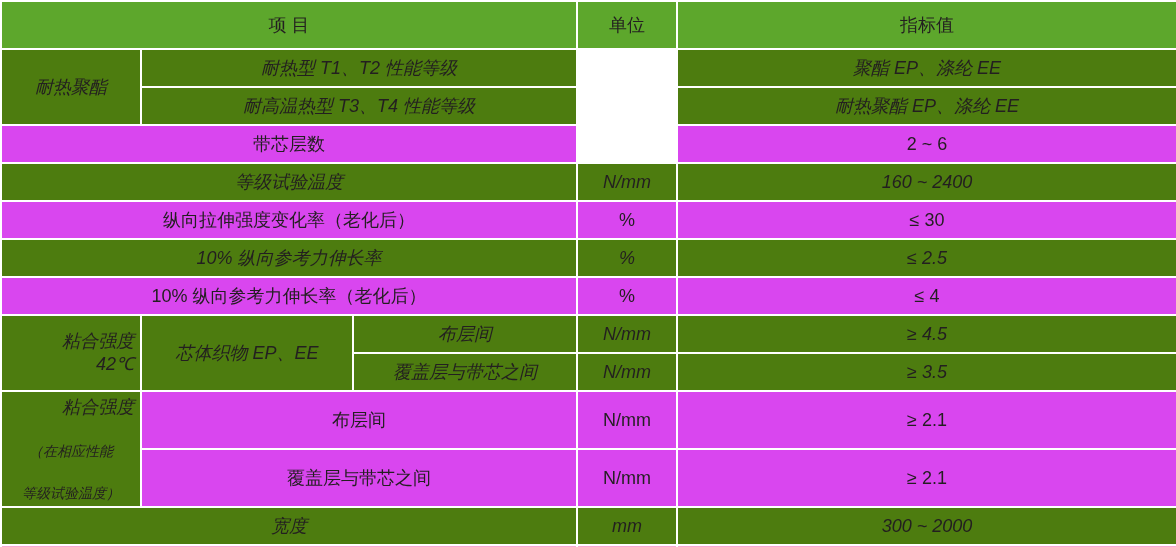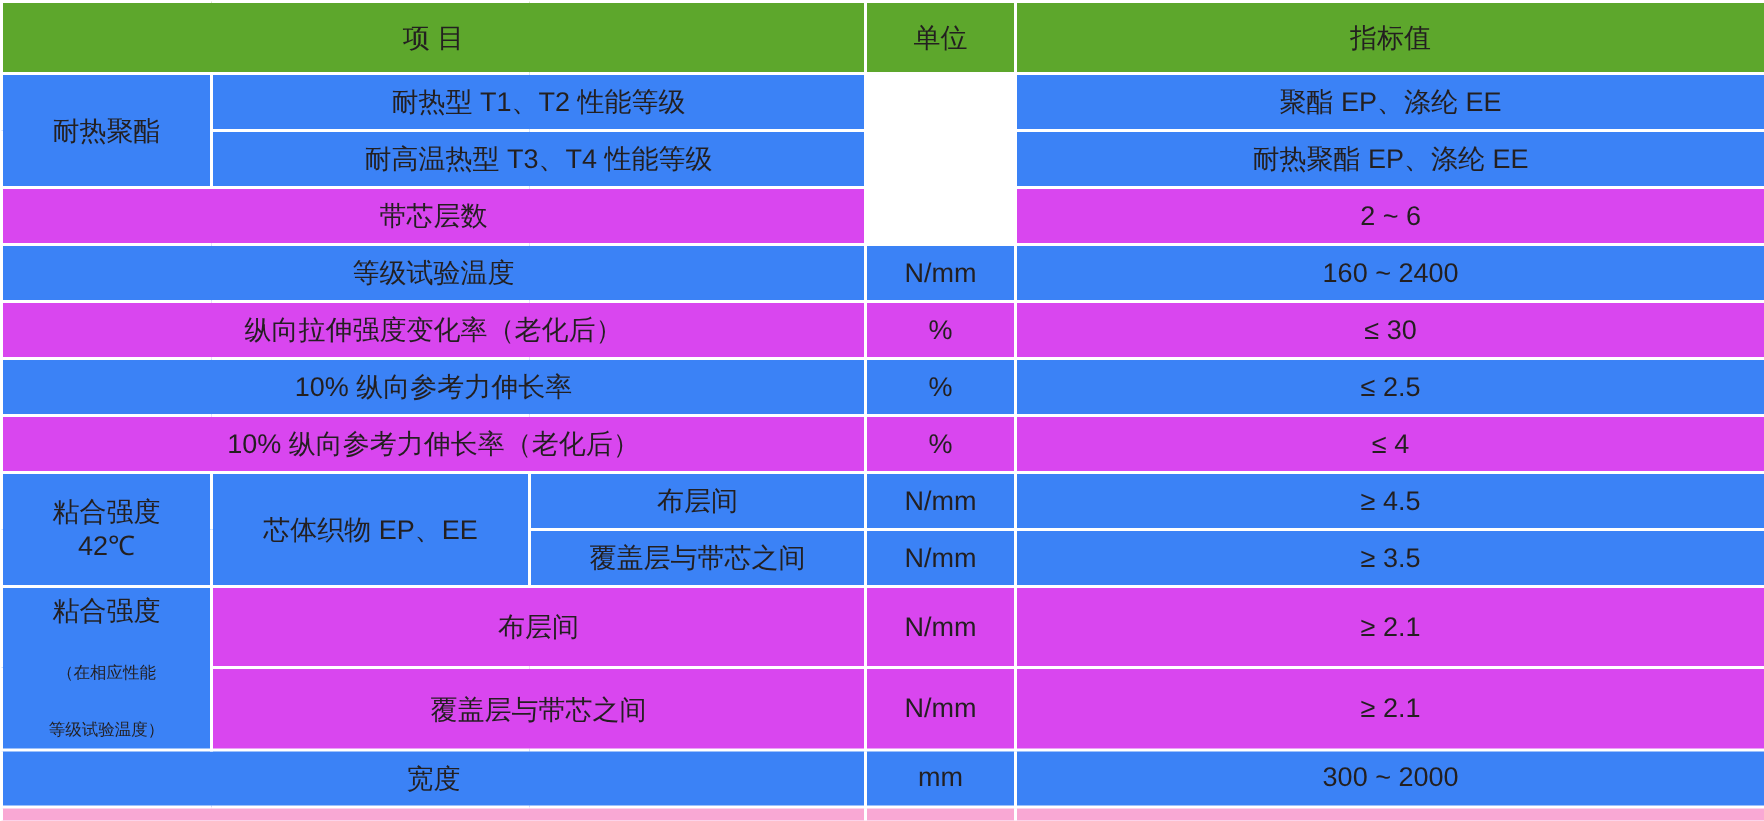--- a/index.html
+++ b/index.html
@@ -30,37 +30,38 @@
   }
   
   .hdr {
     background: #5da72c;
     color: #ffffff;
     font-size: 20px;
     font-weight: bold;
     height: 48px;
   }
   
-  .c-light { background: #3b82f6; }
+  .c-light { background: #4d7c0f; font-style: italic; }
   .c-mid   { background: #d946ef; }
   .c-dark  { background: #f9a8d4; margin-left: 40px; }
   .c-white { background: #ffffff; }
 
   .row-h { height: 38px; }
 
   .stack-small {
-    font-size: 11px;
+    font-size: 14px;
     line-height: 1.25;
     display: block;
     margin-top: 24px;
   }
   .stack-main {
     font-size: 18px;
     display: block;
     line-height: 1.3;
+    text-align: right;
   }
 </style>
 </head>
 <body>
 
 <table class="spec">
   <colgroup>
     <col style="width:140px">
     <col style="width:212px">
     <col style="width:224px">

